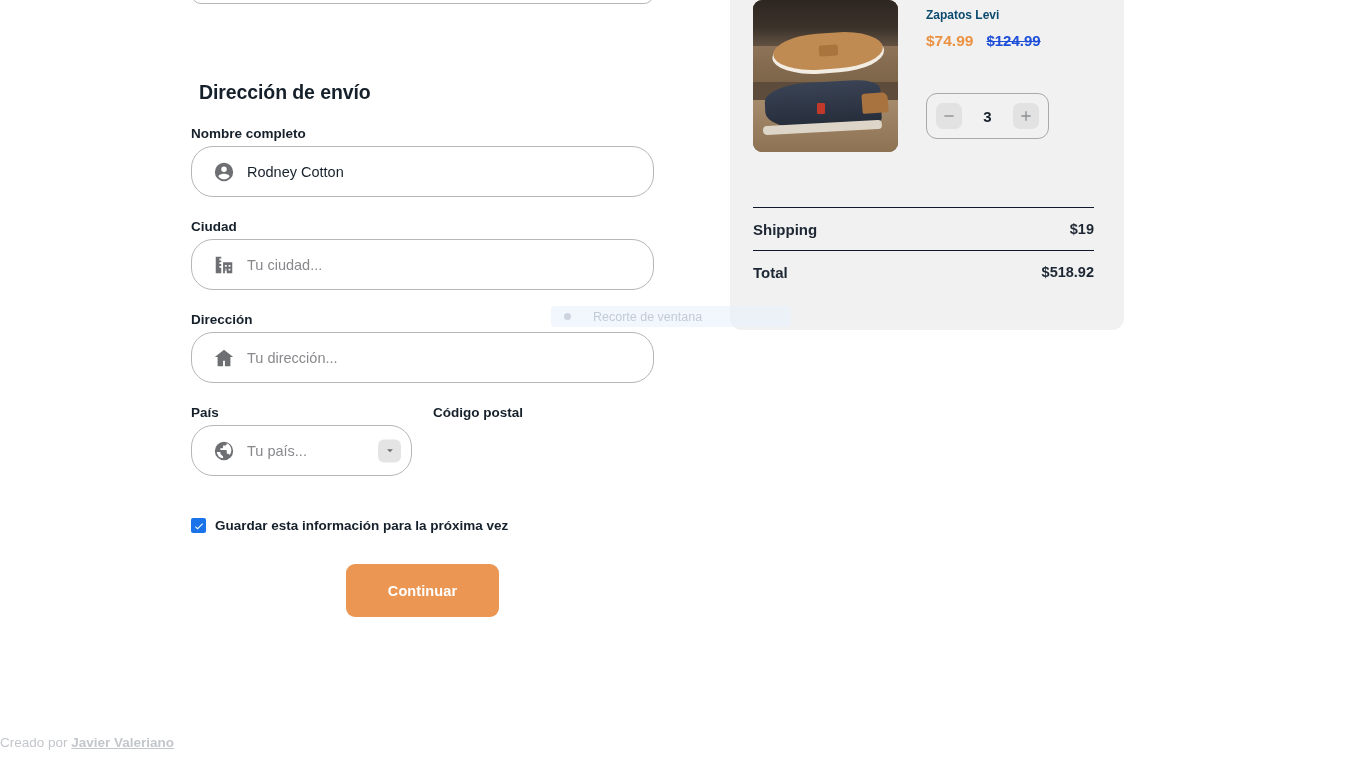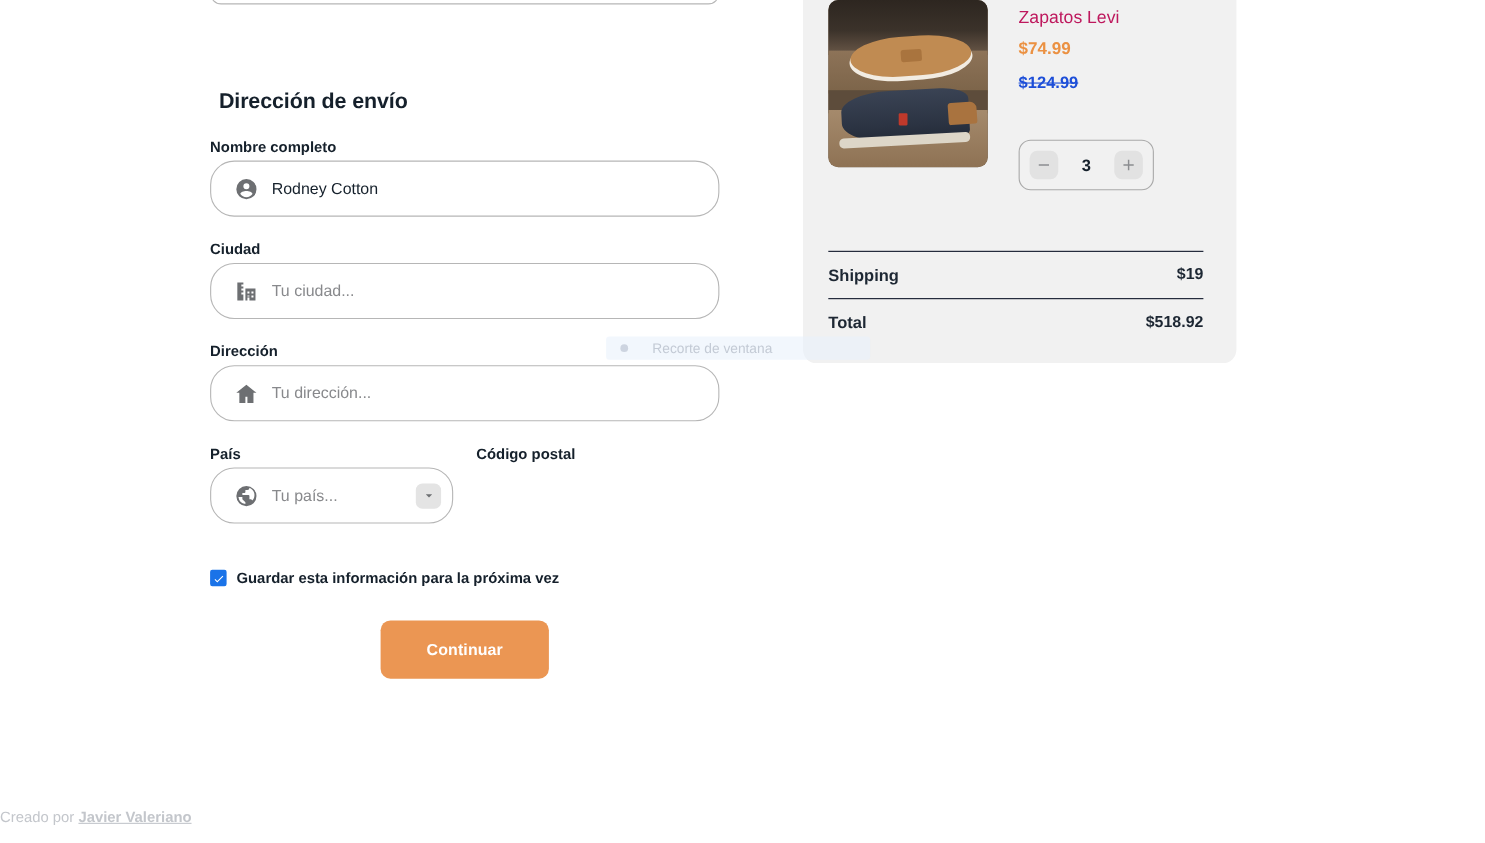--- a/index.html
+++ b/index.html
@@ -205,26 +205,26 @@
   }
   .ph-tag {
     position: absolute; left: 44%; bottom: 25%;
     width: 6%; height: 7%;
     background: #c0392b;
     border-radius: 1px;
   }
 
   .prod-info { padding-left: 28px; padding-top: 8px; }
   .prod-name {
-    font-size: 16px;
-    font-weight: normal;
-    color: #be185d;
+    font-size: 12px;
+    font-weight: bold;
+    color: #0c4a6e;
     margin: 0 0 10px 0;
   }
-  .price-line { display: flex; align-items: baseline; gap: 13px; flex-direction: column; }
+  .price-line { display: flex; align-items: baseline; gap: 13px; }
   .price-sale {
     font-size: 15.5px;
     font-weight: bold;
     color: #eb9142;
   }
   .price-old {
     font-size: 15px;
     font-weight: bold;
     color: #1d4ed8;
     text-decoration: line-through;

